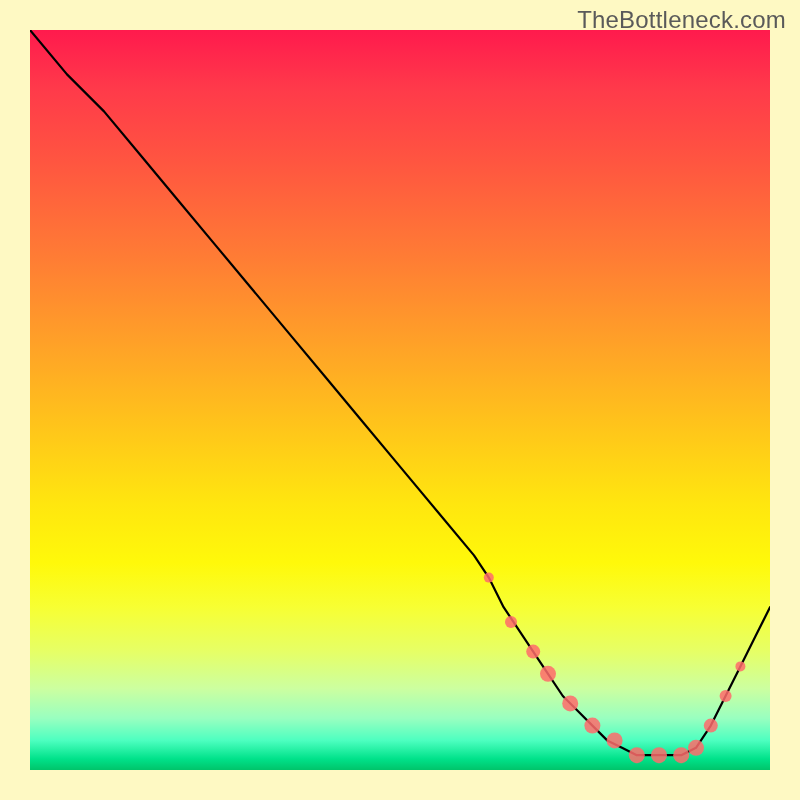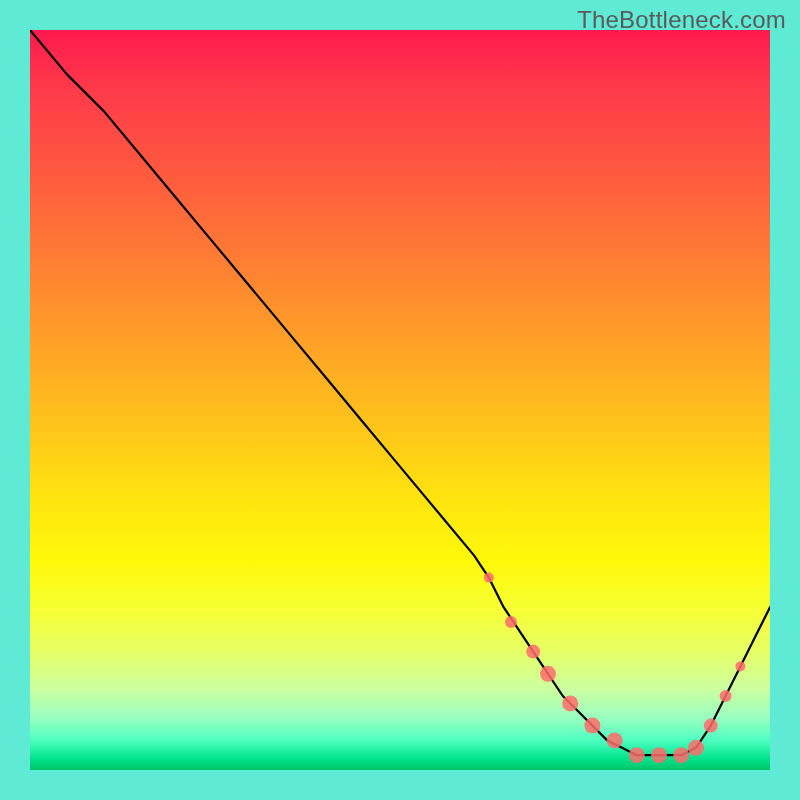--- a/index.html
+++ b/index.html
@@ -8,21 +8,21 @@
     width: 800px;
     height: 800px;
     background: #000;
     overflow: hidden;
     font-family: Arial, Helvetica, sans-serif;
   }
   .frame {
     position: relative;
     width: 800px;
     height: 800px;
-    background: #5eead4;
+    background: #fef9c3;
   }
   .watermark {
     position: absolute;
     top: 6px;
     right: 14px;
     color: #5a5a5a;
     font-size: 24px;
     font-weight: 500;
     letter-spacing: 0.2px;
     z-index: 30;

